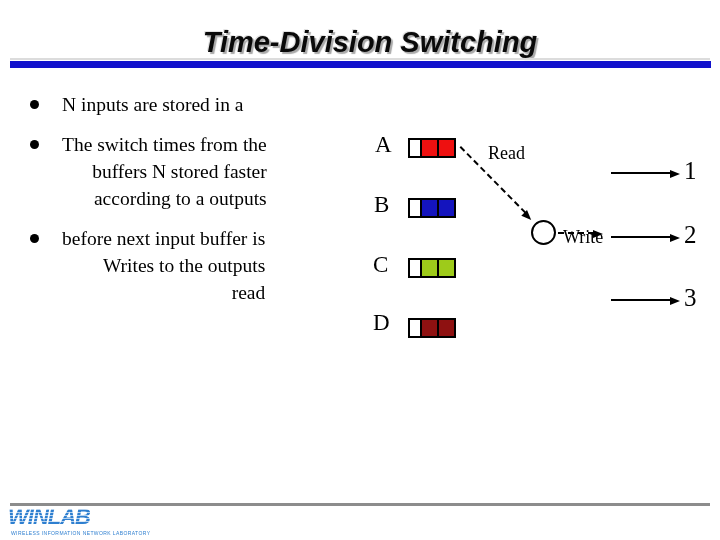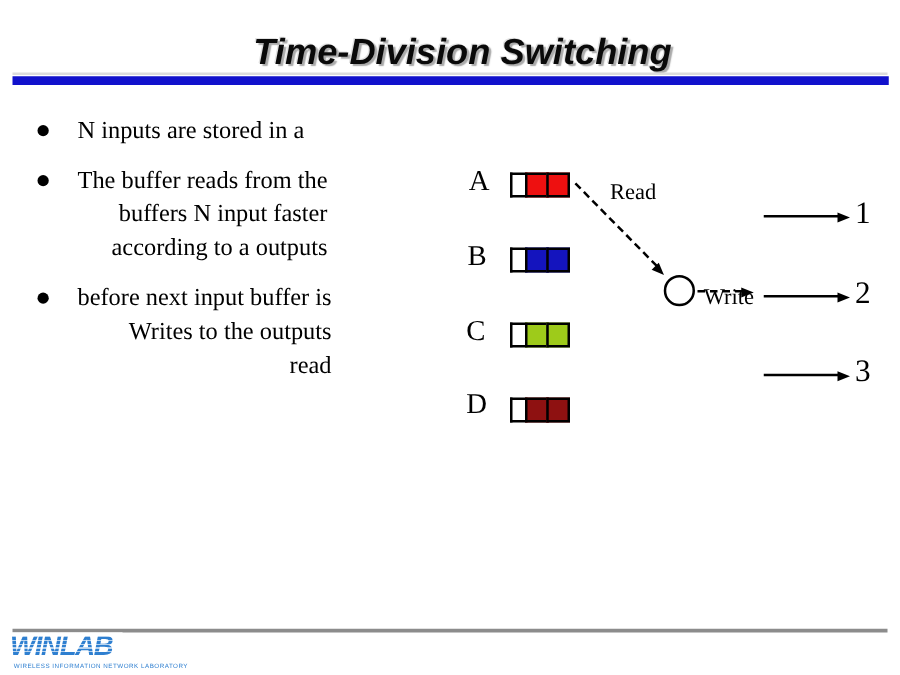--- a/index.html
+++ b/index.html
@@ -66,22 +66,22 @@
   <div class="bullets">
     <div class="bullet">
       <span class="marker"></span>
       <div>
         <div class="line">N inputs are stored in a</div>
       </div>
     </div>
     <div class="bullet">
       <span class="marker"></span>
       <div>
-        <div class="line">The buffer reads from the</div>
-        <div class="line">buffers N input faster</div>
+        <div class="line">The switch times from the</div>
+        <div class="line">buffers N stored faster</div>
         <div class="line">according to a outputs</div>
       </div>
     </div>
     <div class="bullet">
       <span class="marker"></span>
       <div>
         <div class="line">before next input buffer is</div>
         <div class="line">Writes to the outputs</div>
         <div class="line">read</div>
       </div>

